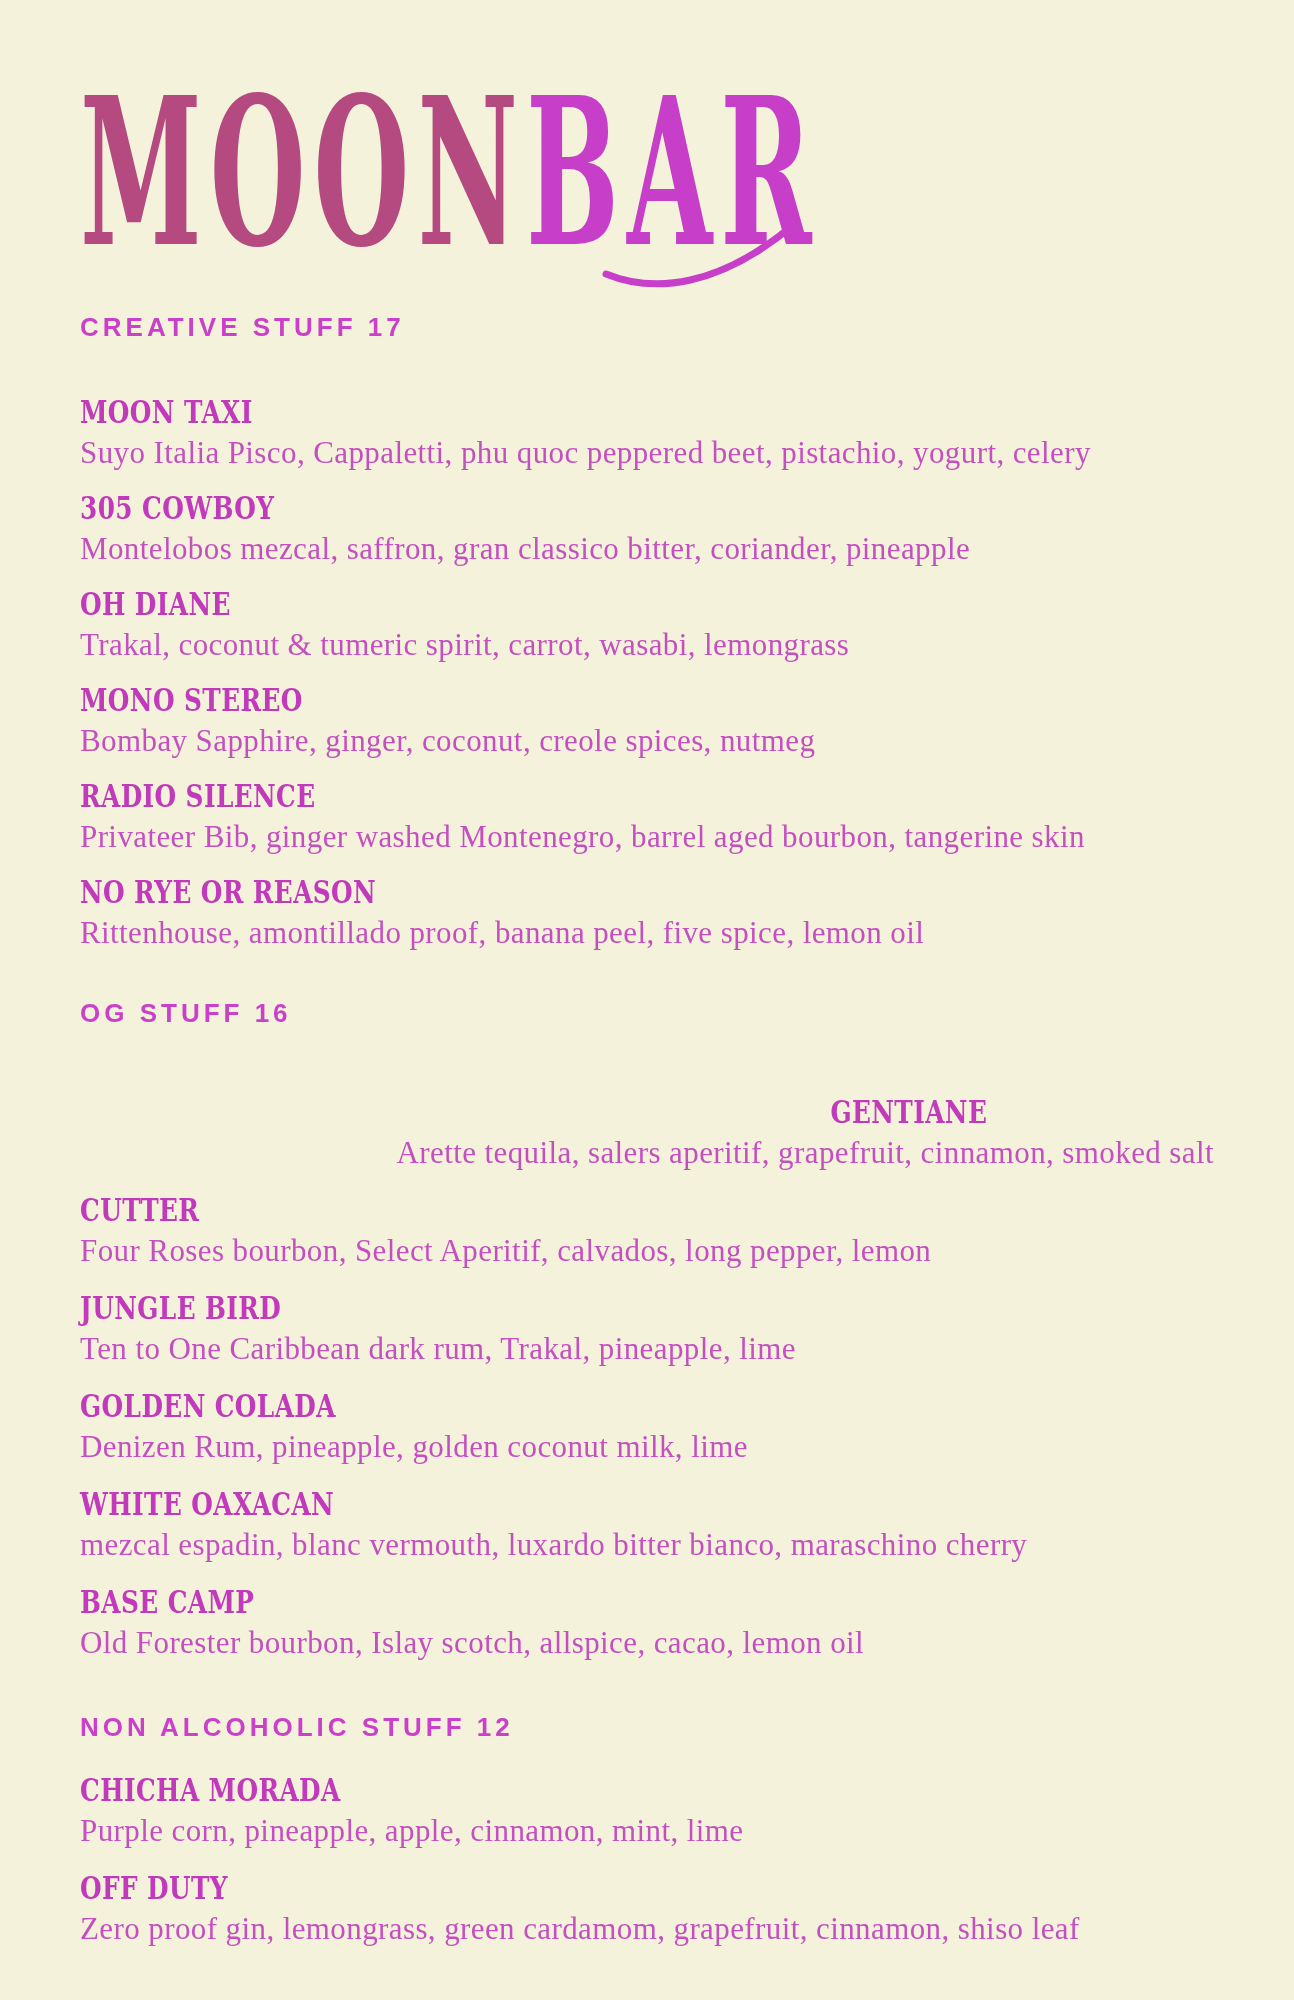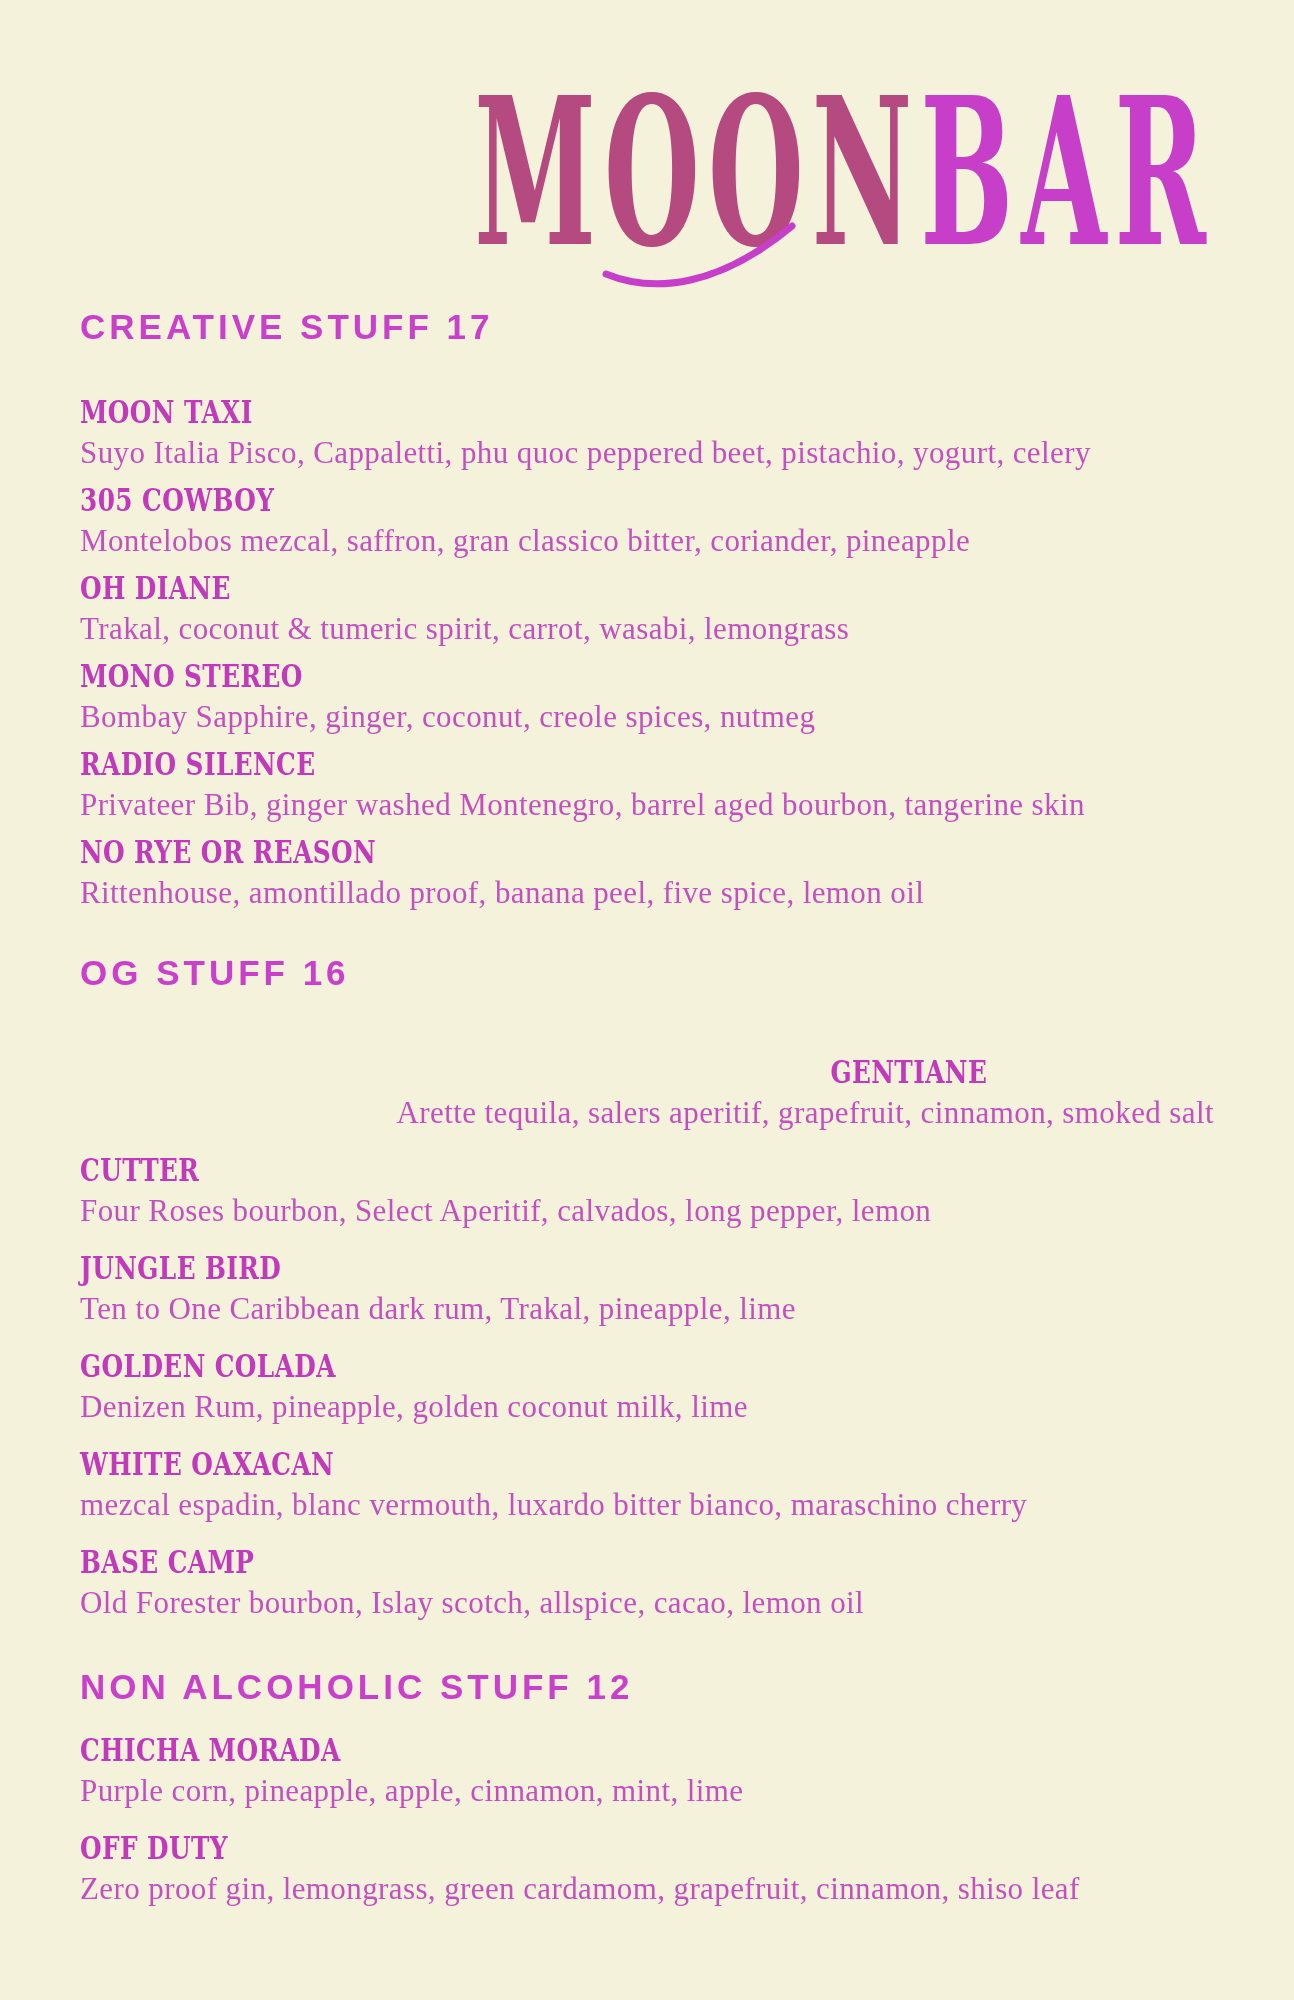--- a/index.html
+++ b/index.html
@@ -23,21 +23,20 @@
     width: 100%;
     height: 100%;
     padding: 0 80px;
   }
 
   
   .logo {
     margin-top: 72px;
     height: 190px;
     position: relative;
-    text-align: right;
   }
   .logo-text {
     display: inline-block;
     font-family: "DejaVu Serif", serif;
     font-weight: 700;
     font-size: 110px;
     line-height: 110px;
     letter-spacing: 8px;
     white-space: nowrap;
     transform: scaleY(1.85);
@@ -50,31 +49,31 @@
     left: 520px;
     top: 140px;
     pointer-events: none;
   }
 
   
   .section-title {
     margin: 0;
     font-family: "Liberation Sans", sans-serif;
     font-weight: 700;
-    font-size: 35px;
+    font-size: 26px;
     line-height: 42px;
     letter-spacing: 4px;
     color: var(--accent);
   }
   .menu-section.s0 .section-title { margin-top: 44px; }
   .menu-section.s1 .section-title { margin-top: 42px; }
   .menu-section.s2 .section-title { margin-top: 46px; }
 
   .menu-item { margin: 0; }
-  .s0 .menu-item { margin-top: 12px; }
+  .s0 .menu-item { margin-top: 20px; }
   .s0 .menu-item:first-child { margin-top: 46px; }
   .s1 .menu-item { margin-top: 22px; }
   .s1 .menu-item:first-child { margin-top: 60px; text-align: right; }
   .s2 .menu-item { margin-top: 22px; }
   .s2 .menu-item:first-child { margin-top: 24px; }
 
   .item-name {
     margin: 0;
     font-family: "DejaVu Serif", serif;
     font-weight: 700;

